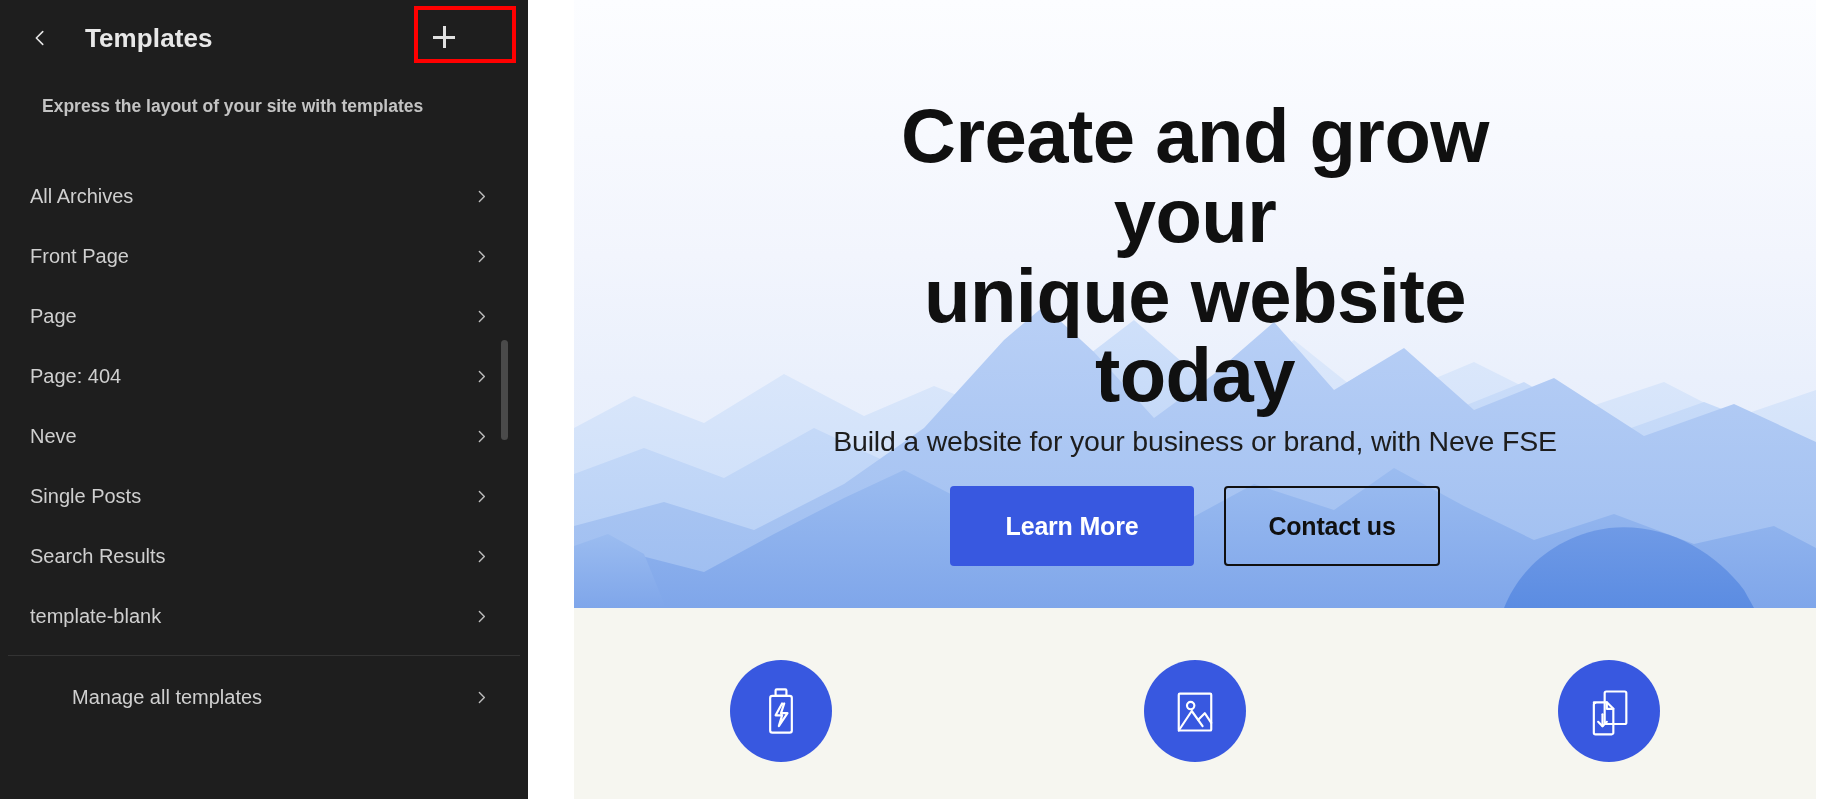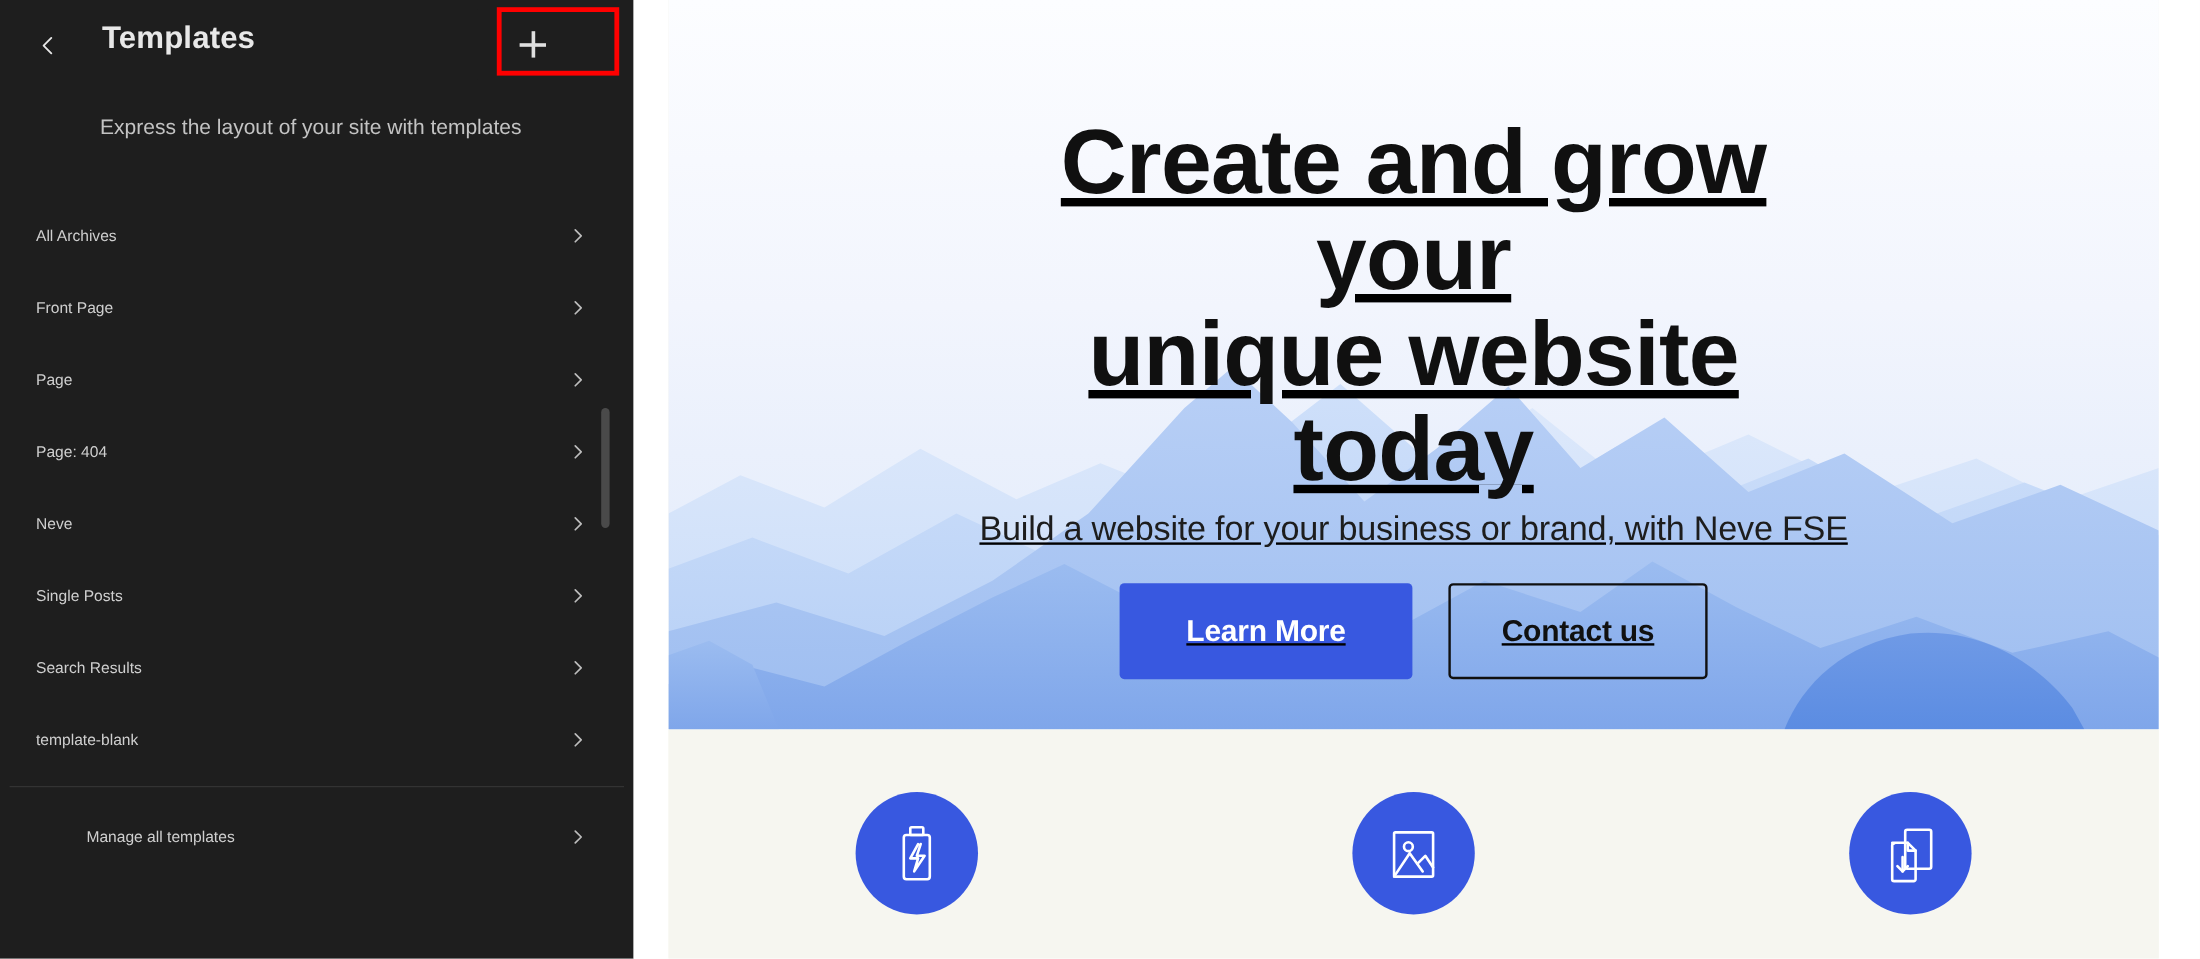--- a/index.html
+++ b/index.html
@@ -26,22 +26,22 @@
     height: 799px;
     background: #1e1e1e;
     flex: 0 0 528px;
     overflow: hidden;
   }
 
   .sidebar-header {
     position: relative;
     height: 76px;
     display: flex;
-    align-items: flex-start;
-    padding: 16px 0 0 18px;
+    align-items: center;
+    padding: 0 0 0 18px;
   }
 
   .back-btn {
     width: 44px;
     height: 44px;
     display: flex;
     align-items: center;
     justify-content: center;
     flex: 0 0 44px;
     cursor: pointer;
@@ -90,43 +90,42 @@
     background: #e0e0e0;
   }
   .plus-glyph::before {
     left: 11px; top: 1px; width: 2.5px; height: 22px;
   }
   .plus-glyph::after {
     top: 11px; left: 1px; height: 2.5px; width: 22px;
   }
 
   .sidebar-desc {
-    padding: 18px 30px 0 20px;
+    padding: 18px 30px 0 42px;
     font-size: 17.5px;
     color: #c3c3c3;
     line-height: 1.4;
-    font-weight: 400;
-    text-align: center;
+    font-weight: 700;
   }
 
   .nav-list {
     margin-top: 48px;
     position: relative;
   }
 
   .nav-item {
     display: flex;
     align-items: center;
     justify-content: space-between;
     height: 60px;
     padding: 0 38px 0 30px;
     cursor: pointer;
   }
   .nav-item-label {
-    font-size: 13px;
+    font-size: 20px;
     color: #cfcfcf;
     font-weight: 400;
     white-space: nowrap;
   }
   .nav-chevron { display: flex; align-items: center; }
 
   .nav-divider {
     height: 1px;
     background: #333333;
     margin: 8px 8px 0 8px;
@@ -157,27 +156,26 @@
   .canvas {
     position: relative;
     flex: 1 1 auto;
     height: 799px;
     background: #ffffff;
     overflow: hidden;
   }
 
   .site-frame {
     position: absolute;
-    left: 29px;
+    left: 46px;
     top: 0;
     width: 1242px;
     height: 799px;
     overflow: hidden;
     background: #f7f7f1;
-    text-decoration: underline;
   }
 
   
   .hero {
     position: relative;
     width: 100%;
     height: 608px;
     background: linear-gradient(to bottom, #fbfcff 0%, #f4f7fe 30%, #eef3fd 55%, #e8effc 75%, #ffffff 100%);
     overflow: hidden;
   }

